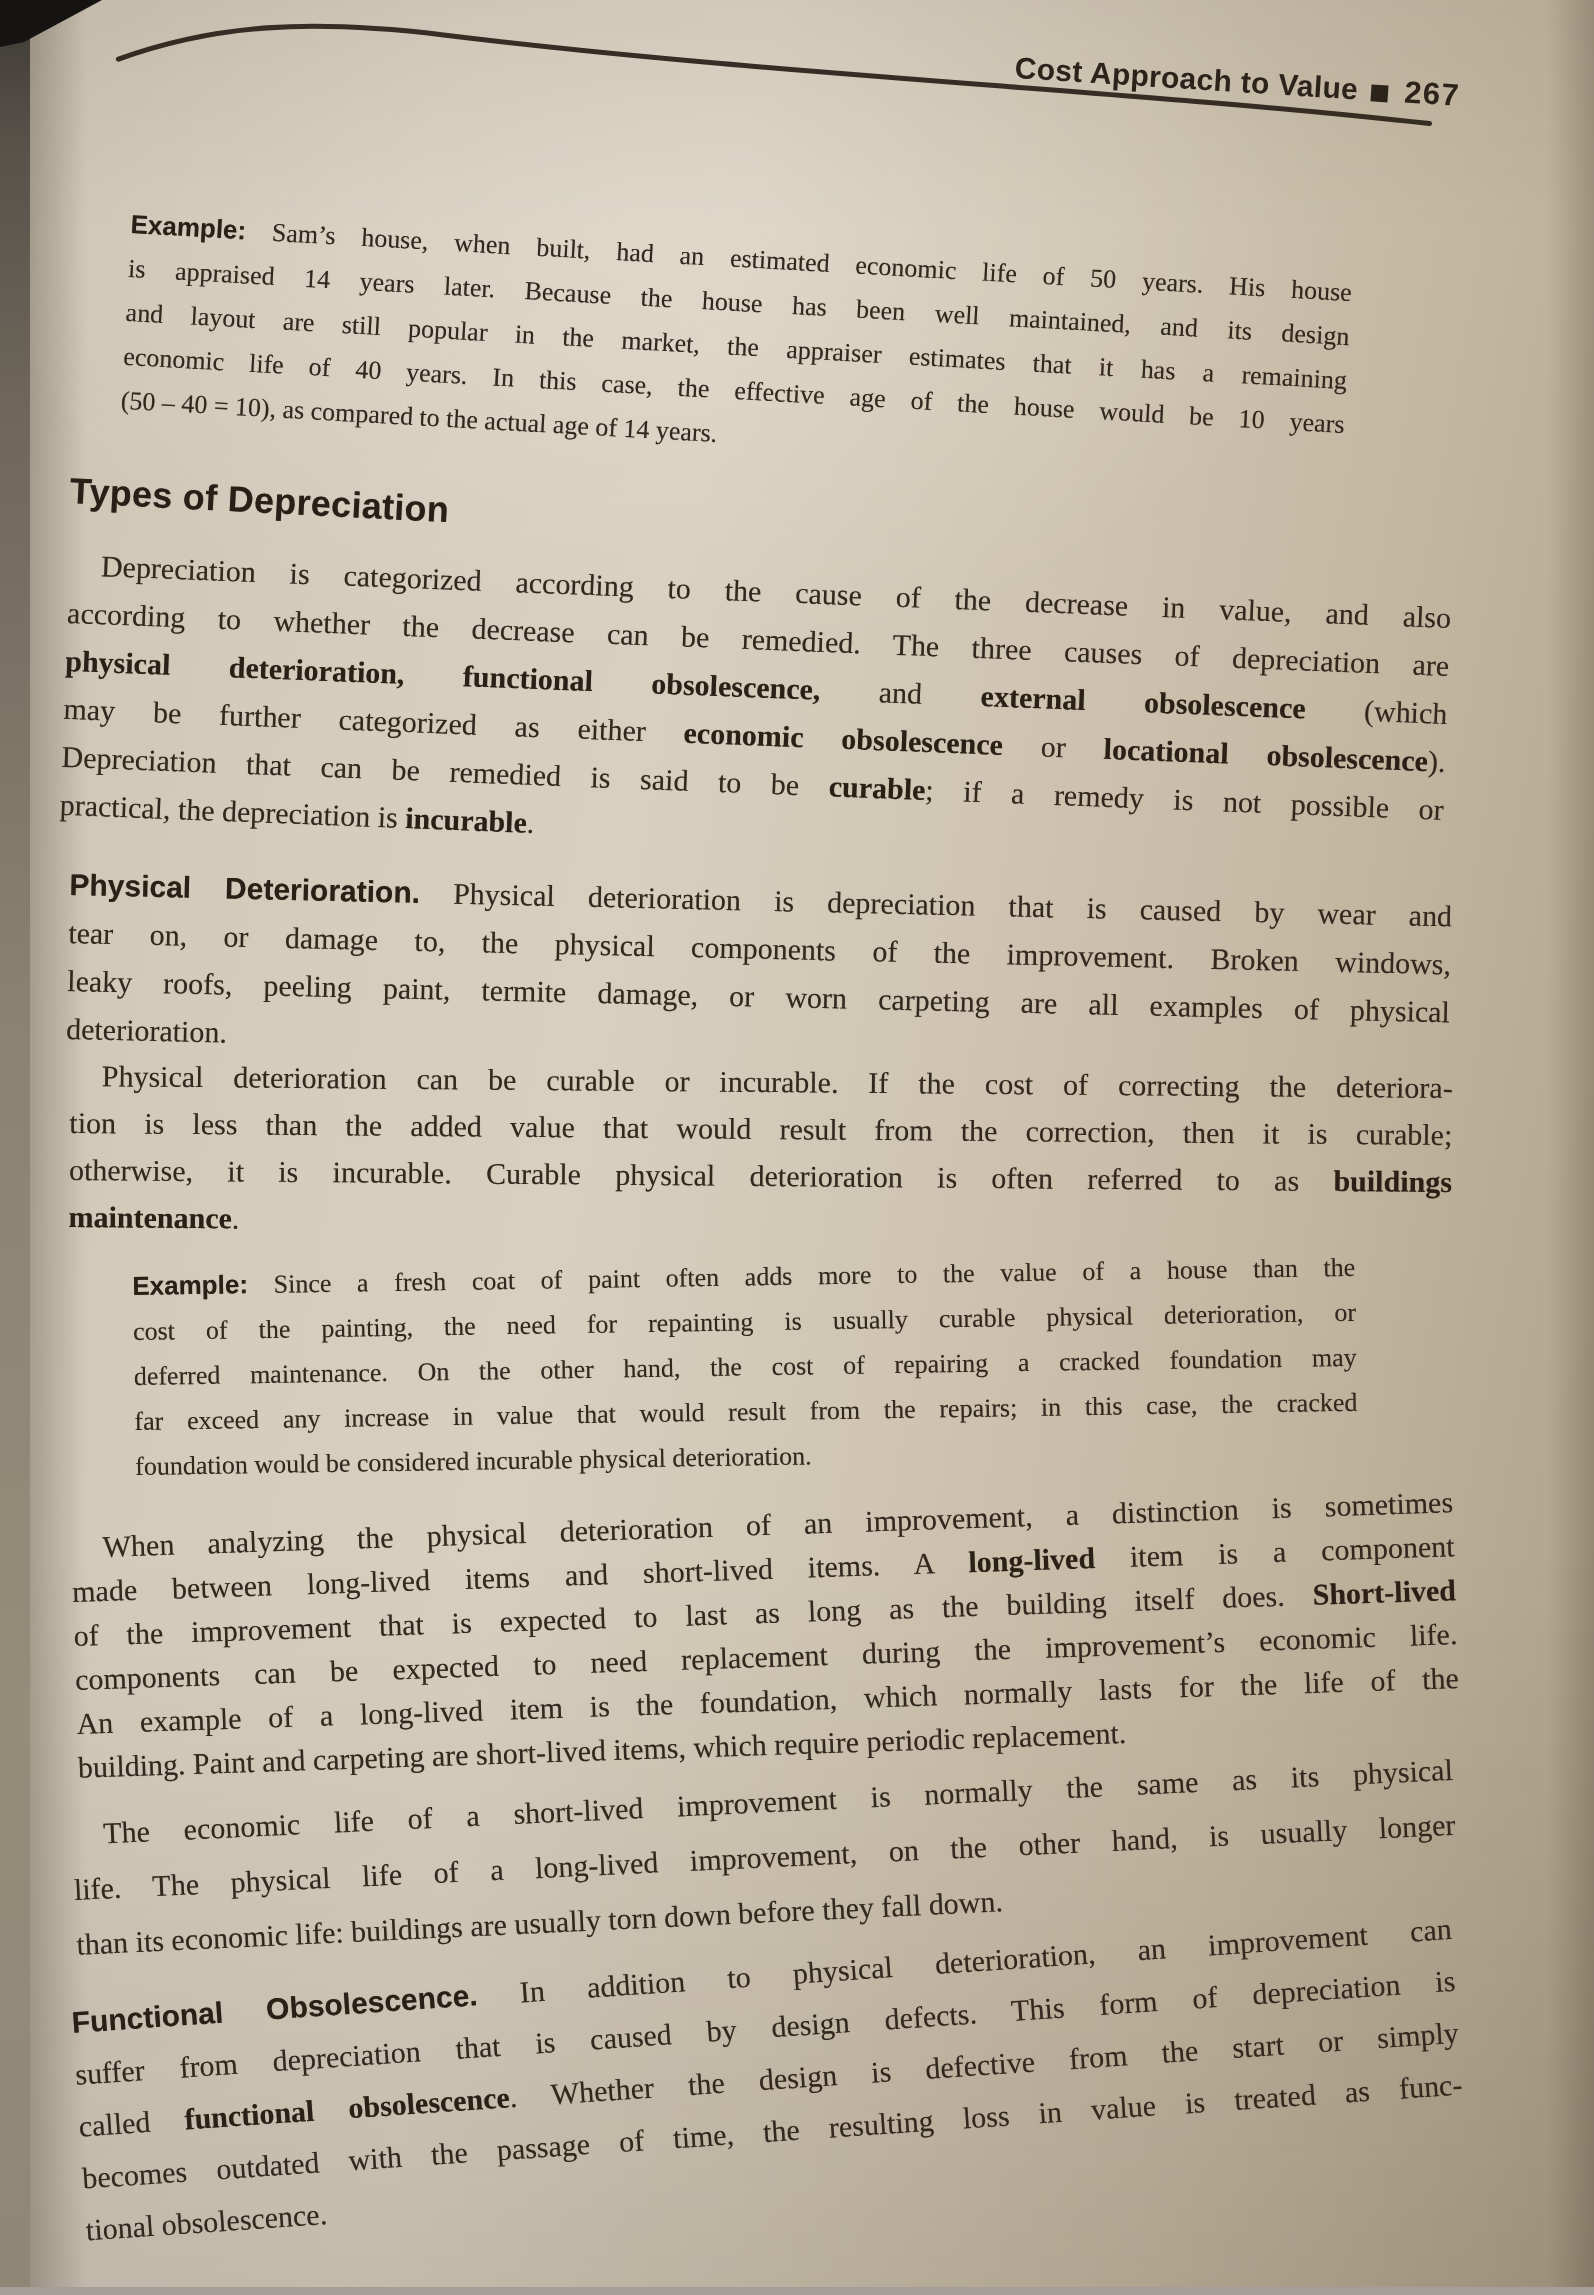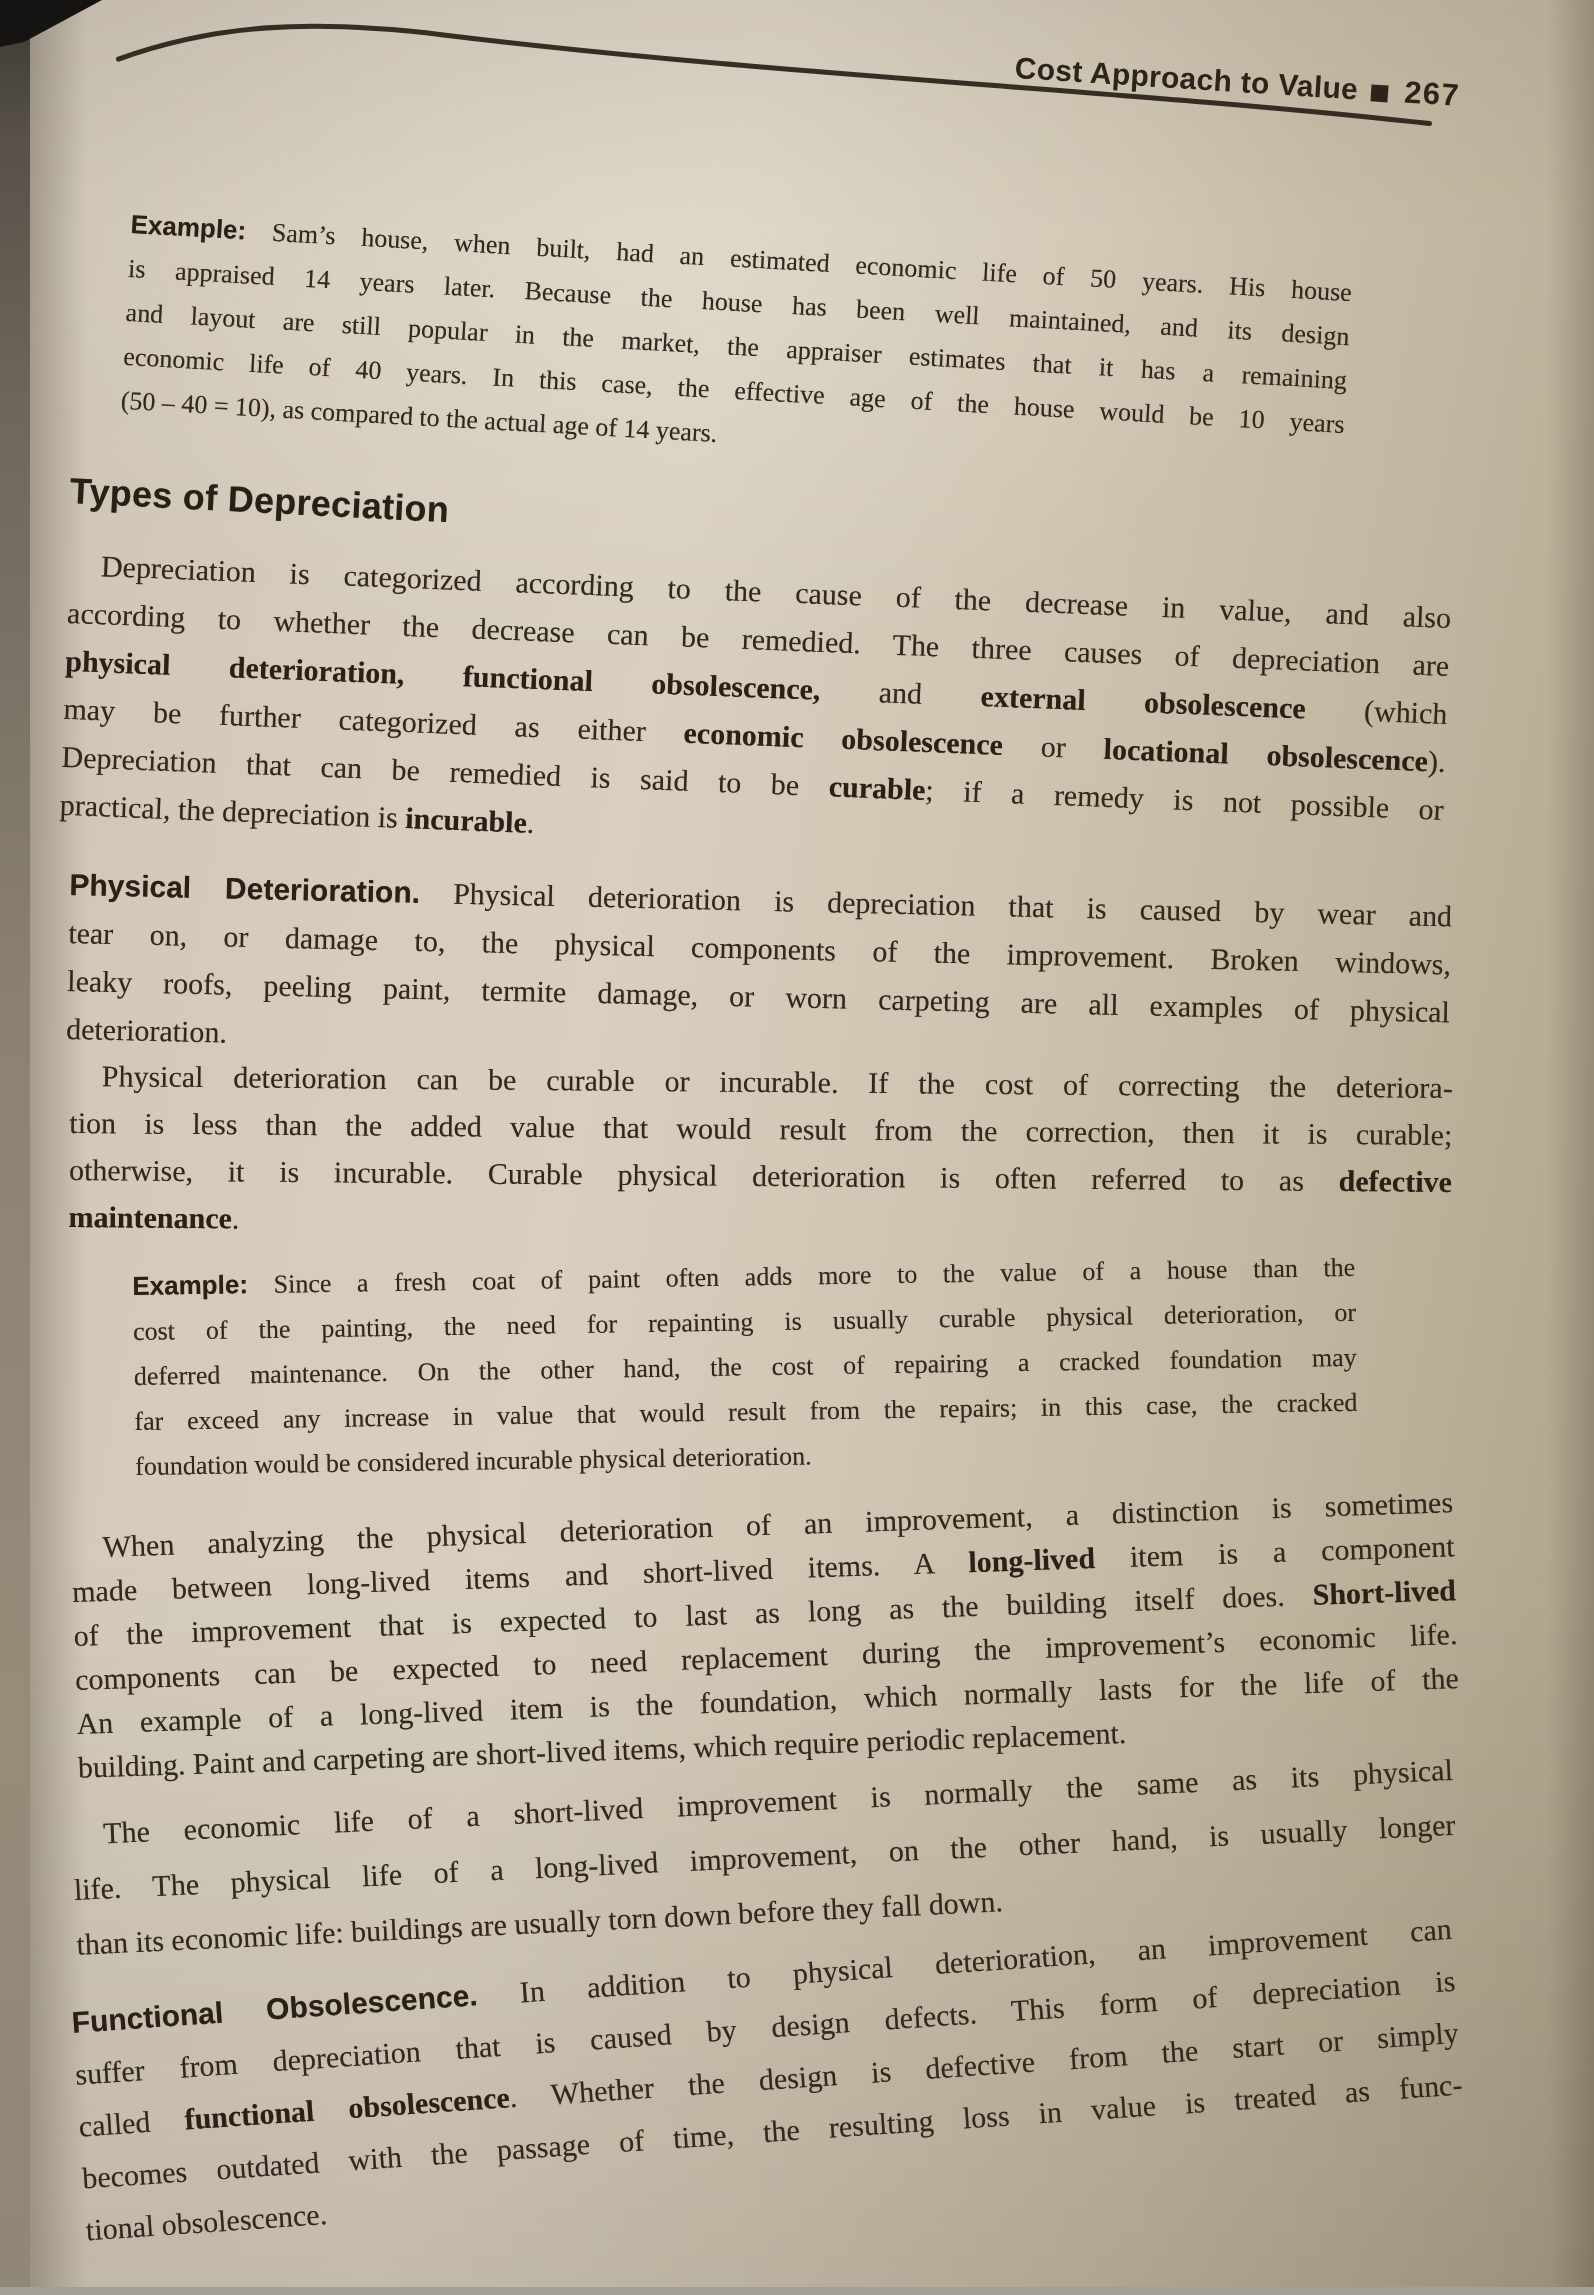--- a/index.html
+++ b/index.html
@@ -116,21 +116,21 @@
       </div>
       <div class="blk blk3 para">
         <div class="line"><span class="sb">Physical Deterioration.</span><span> Physical deterioration is depreciation that is caused by wear and</span></div>
         <div class="line"><span>tear on, or damage to, the physical components of the improvement. Broken windows,</span></div>
         <div class="line"><span>leaky roofs, peeling paint, termite damage, or worn carpeting are all examples of physical</span></div>
         <div class="line last"><span>deterioration.</span></div>
       </div>
       <div class="blk blk4 para">
         <div class="line indent"><span>Physical deterioration can be curable or incurable. If the cost of correcting the deteriora-</span></div>
         <div class="line"><span>tion is less than the added value that would result from the correction, then it is curable;</span></div>
-        <div class="line"><span>otherwise, it is incurable. Curable physical deterioration is often referred to as </span><span class="b">defective</span></div>
+        <div class="line"><span>otherwise, it is incurable. Curable physical deterioration is often referred to as </span><span class="b">buildings</span></div>
         <div class="line last"><span class="b">maintenance</span><span>.</span></div>
       </div>
       <div class="blk blk5 example">
         <div class="line"><span class="sb">Example:</span><span> Since a fresh coat of paint often adds more to the value of a house than the</span></div>
         <div class="line"><span>cost of the painting, the need for repainting is usually curable physical deterioration, or</span></div>
         <div class="line"><span>deferred maintenance. On the other hand, the cost of repairing a cracked foundation may</span></div>
         <div class="line"><span>far exceed any increase in value that would result from the repairs; in this case, the cracked</span></div>
         <div class="line last"><span>foundation would be considered incurable physical deterioration.</span></div>
       </div>
       <div class="blk blk6 para">

